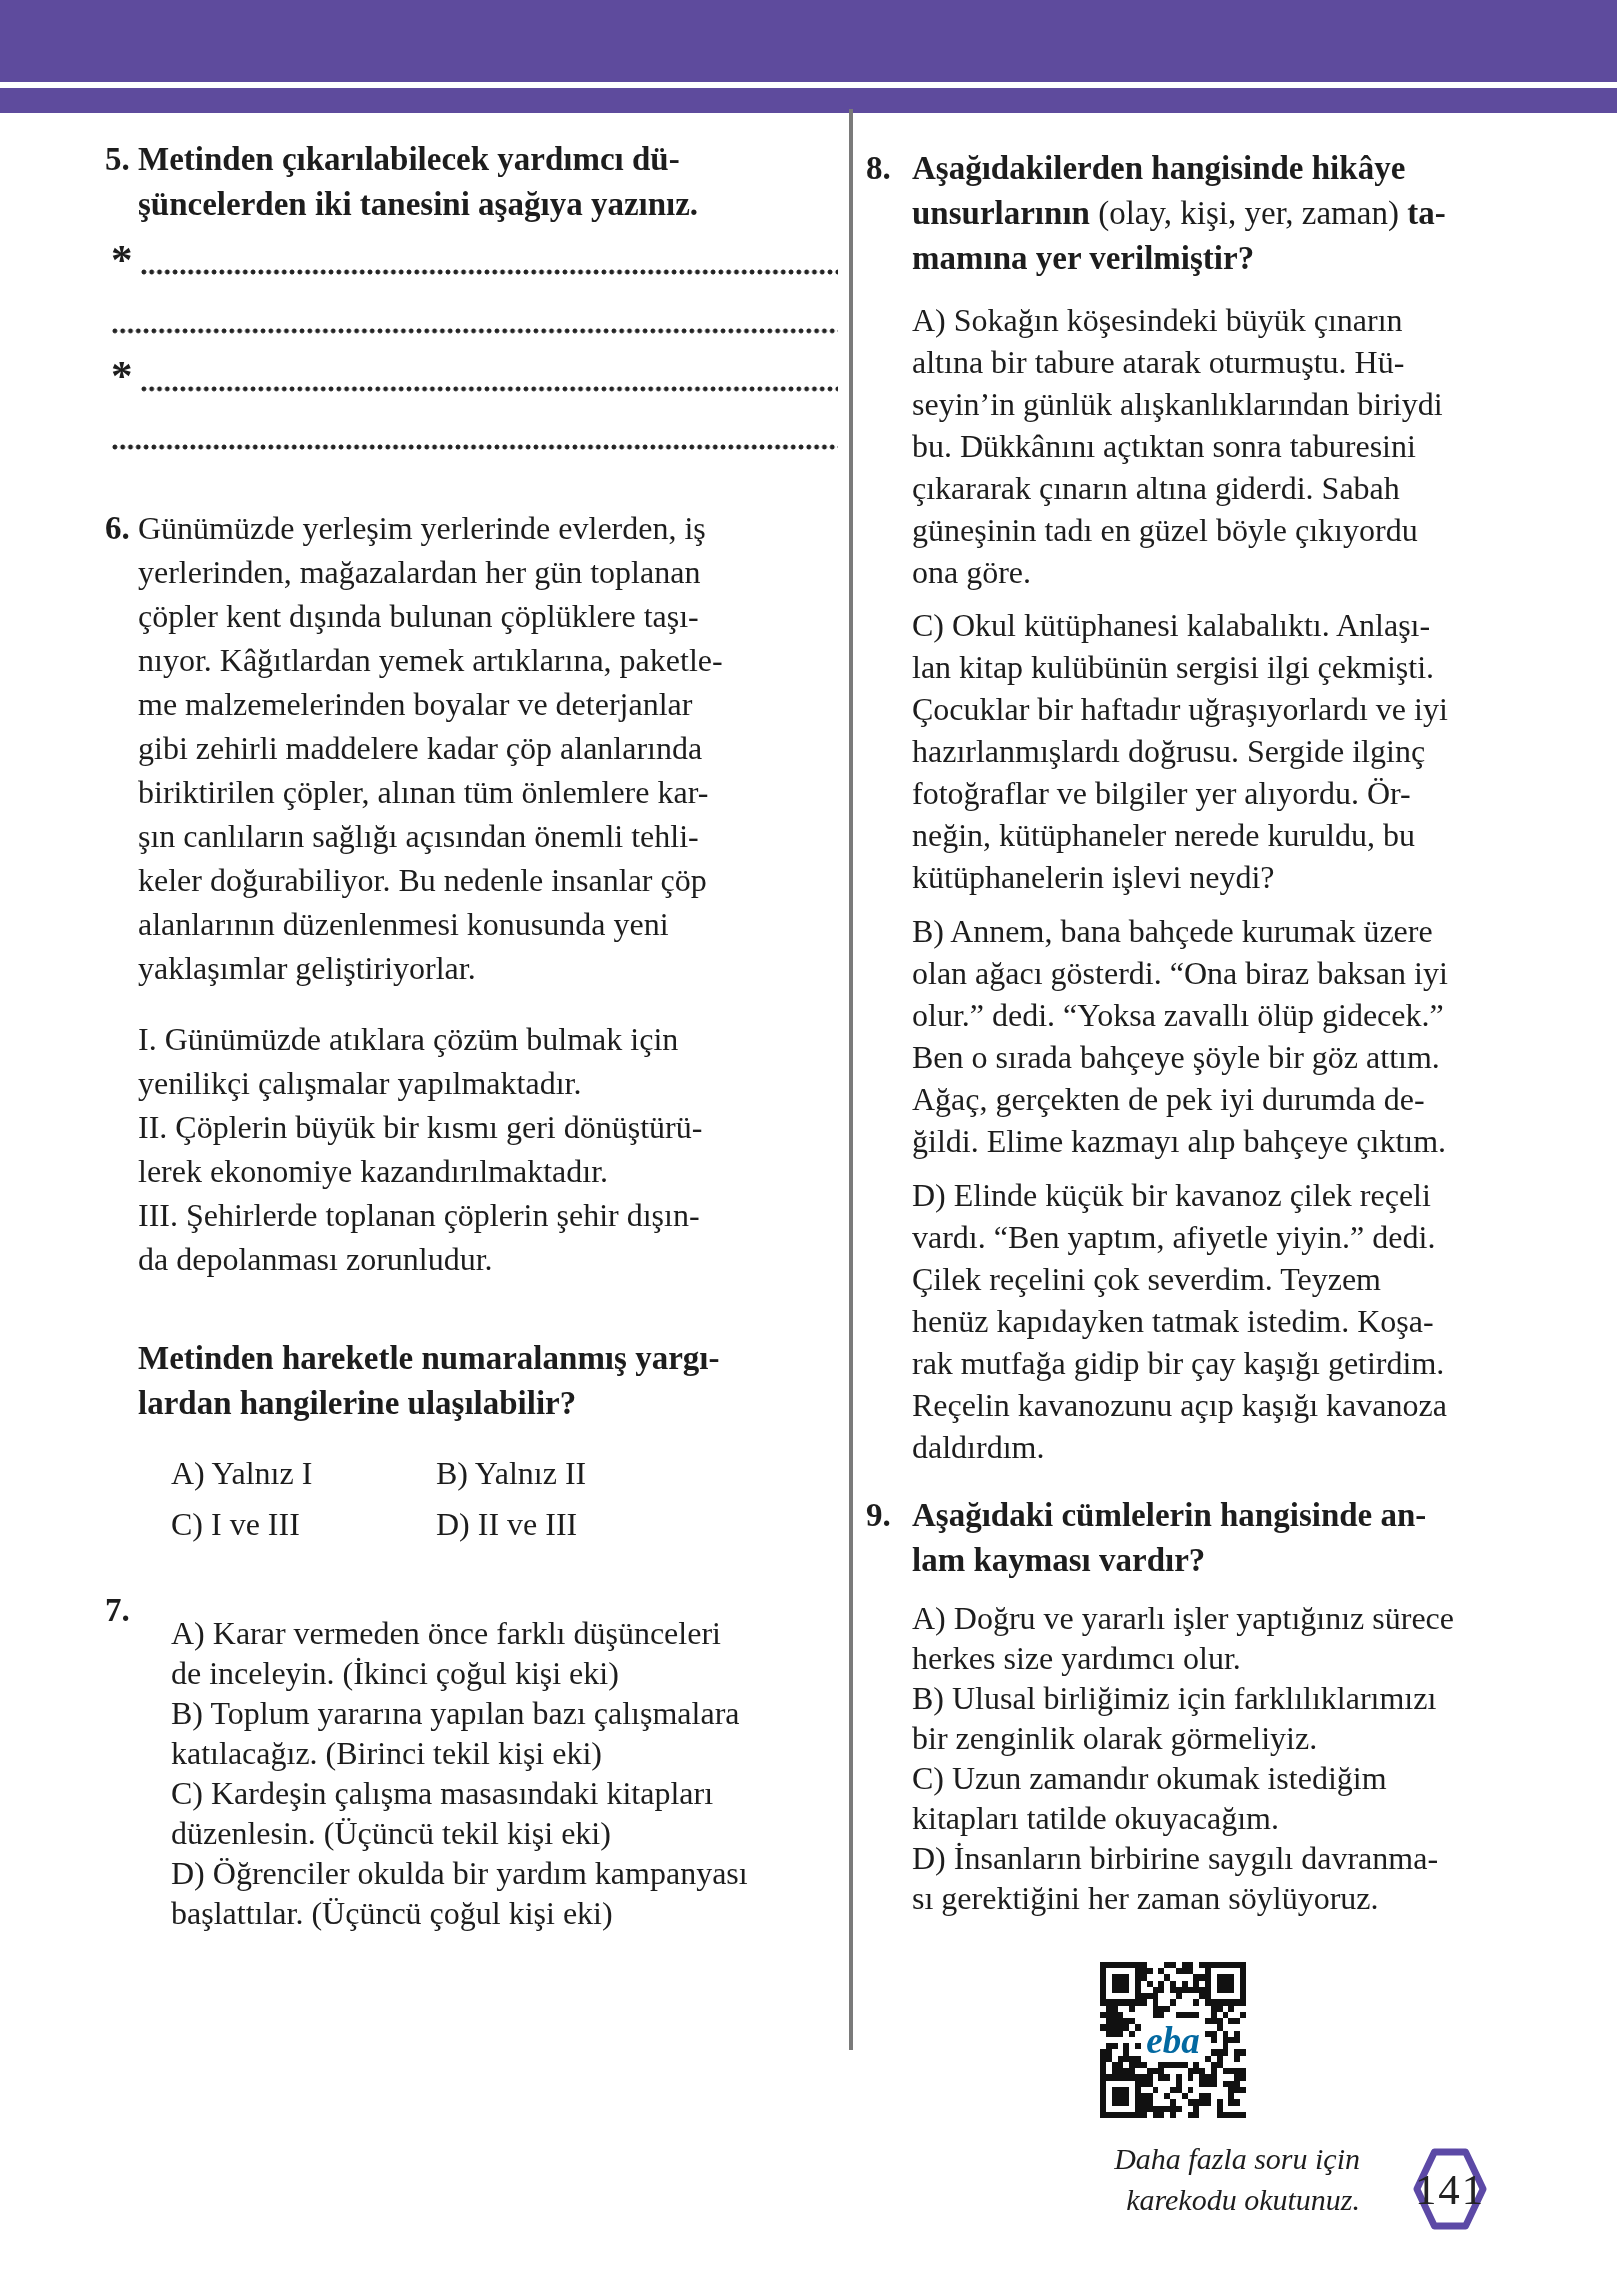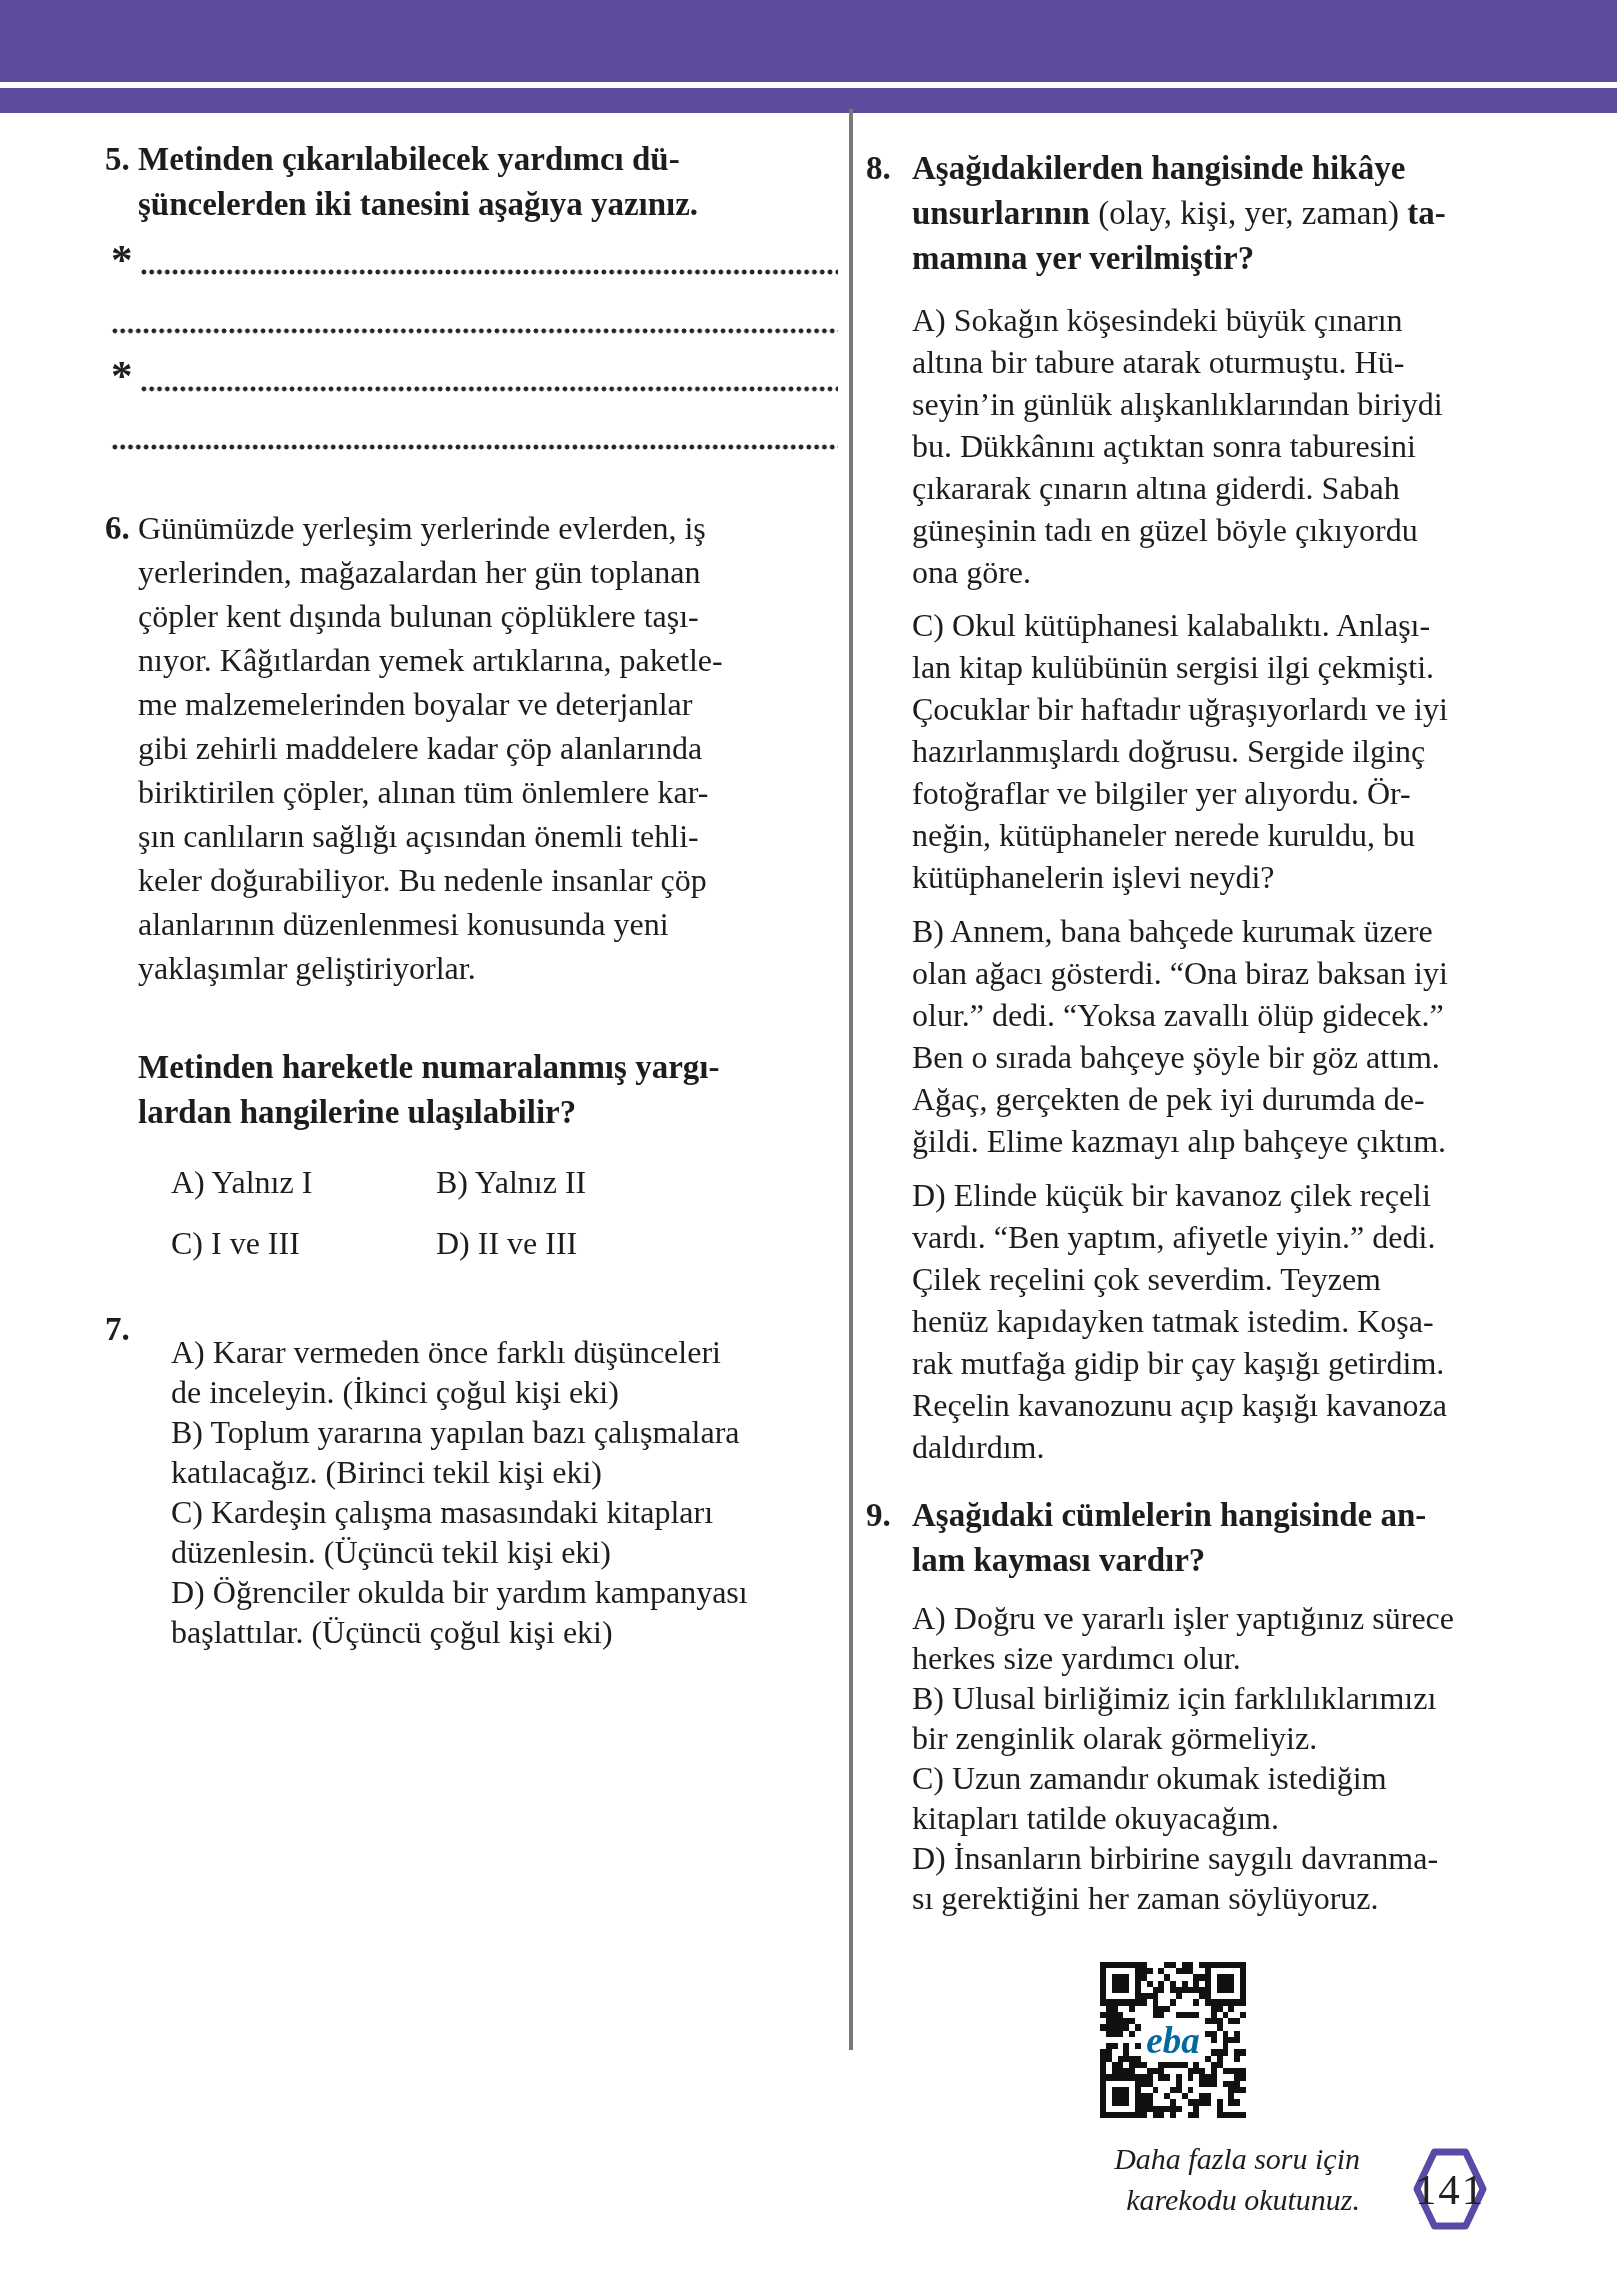--- a/index.html
+++ b/index.html
@@ -38,21 +38,21 @@
   .answer-block{margin:15.6px 0 0 5.9px;}
   .dots{height:7.8px;background-image:radial-gradient(circle at 3.9px 3.9px,#242424 2px,rgba(0,0,0,0) 2.8px);
         background-size:7.8px 7.8px;background-repeat:repeat-x;}
   .star-row{display:flex;align-items:flex-end;margin-top:11.7px;}
   .star-row .star{flex:none;width:29px;font-size:43px;font-weight:bold;line-height:33px;}
   .star-row .dots{flex:1;}
   .dot-row{margin-top:51px;}
   .star-row.second{margin-top:25px;}
 
   
-  .optgrid{display:grid;grid-template-columns:265px 1fr;row-gap:11px;
+  .optgrid{display:grid;grid-template-columns:265px 1fr;row-gap:1px;
            font-size:32px;line-height:50px;margin:21.5px 0 0 33px;}
 
   .indent34{margin-left:33px;}
   .mt28{margin-top:27px;}
   .mt36{margin-top:55px;}
   .mt40{margin-top:39px;}
   .mt56{margin-top:55px;}
   .mt26{margin-top:25px;}
   .mt16{margin-top:15.6px;}
 
@@ -105,20 +105,26 @@
 yerlerinden, mağazalardan her gün toplanan
 çöpler kent dışında bulunan çöplüklere taşı-
 nıyor. Kâğıtlardan yemek artıklarına, paketle-
 me malzemelerinden boyalar ve deterjanlar
 gibi zehirli maddelere kadar çöp alanlarında
 biriktirilen çöpler, alınan tüm önlemlere kar-
 şın canlıların sağlığı açısından önemli tehli-
 keler doğurabiliyor. Bu nedenle insanlar çöp
 alanlarının düzenlenmesi konusunda yeni
 yaklaşımlar geliştiriyorlar.</p>
+      <p class="body-text pre mt28">I. Günümüzde atıklara çözüm bulmak için
+yenilikçi çalışmalar yapılmaktadır.
+II. Çöplerin büyük bir kısmı geri dönüştürü-
+lerek ekonomiye kazandırılmaktadır.
+III. Şehirlerde toplanan çöplerin şehir dışın-
+da depolanması zorunludur.</p>
       <p class="stem pre mt36">Metinden hareketle numaralanmış yargı-
 lardan hangilerine ulaşılabilir?</p>
       <div class="optgrid">
         <span>A) Yalnız I</span>
         <span>B) Yalnız II</span>
         <span>C) I ve III</span>
         <span>D) II ve III</span>
       </div>
     </div>
   </div>

